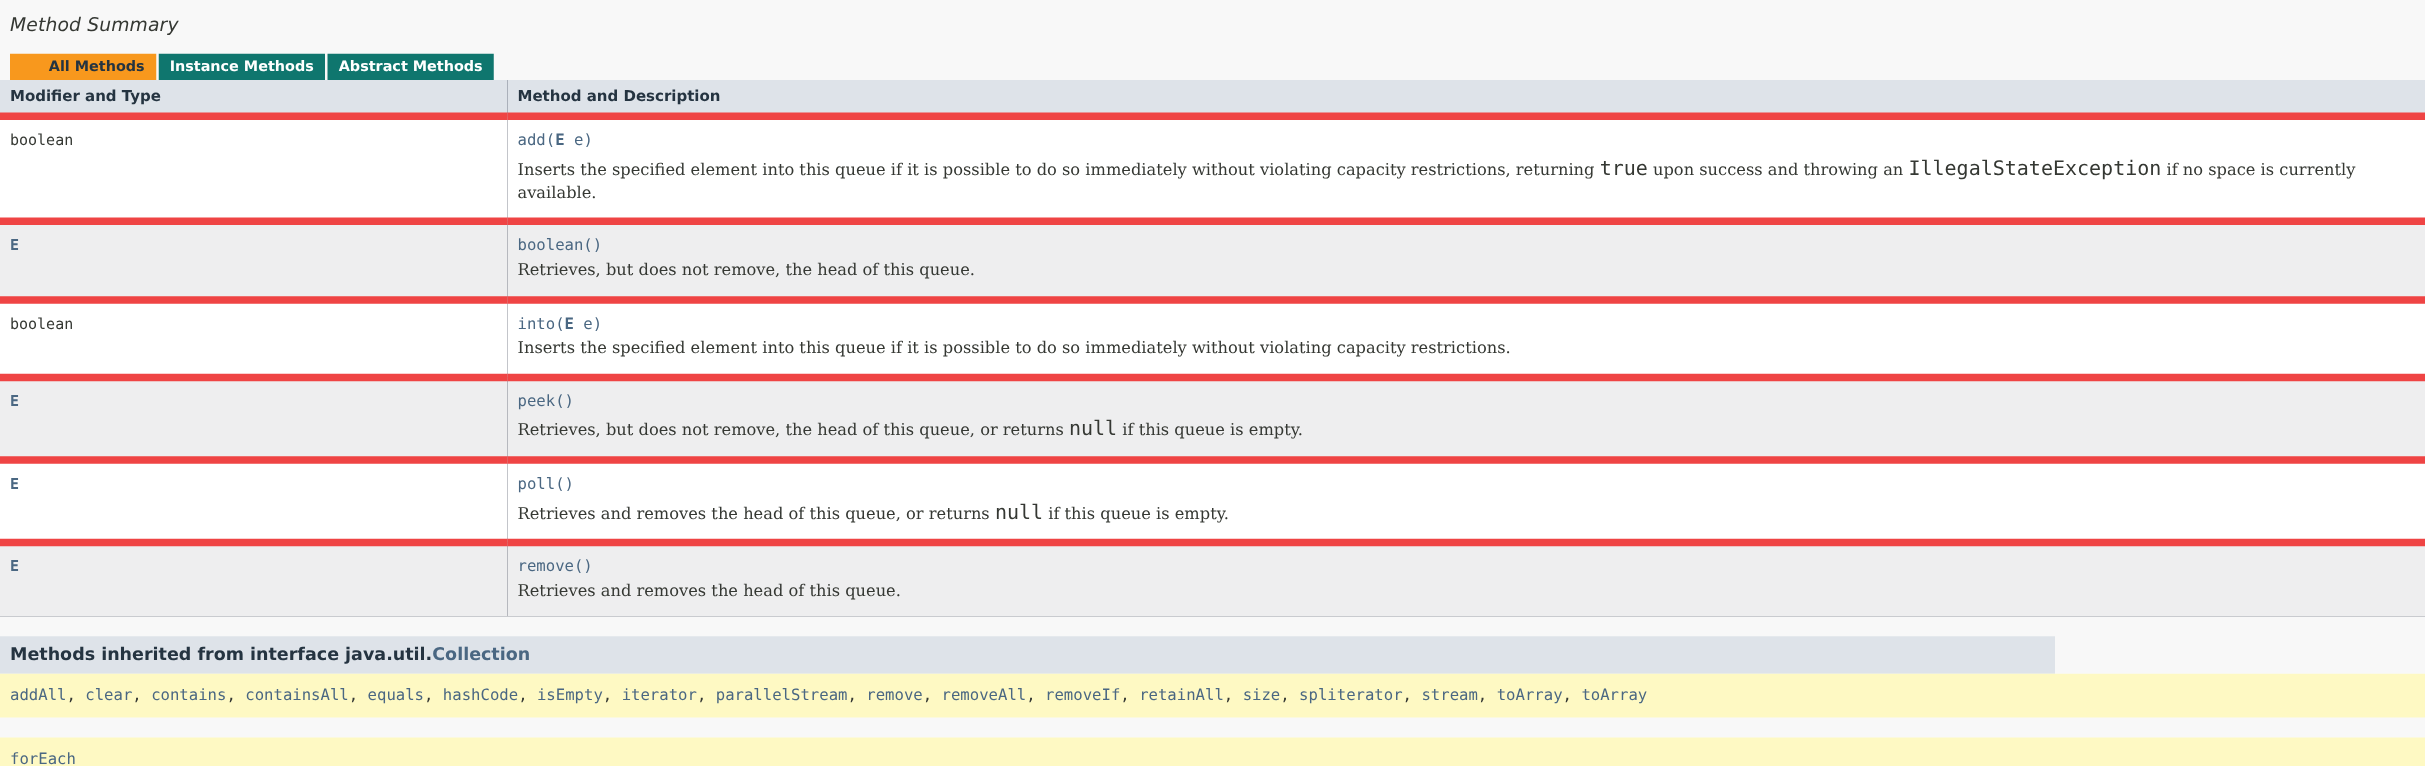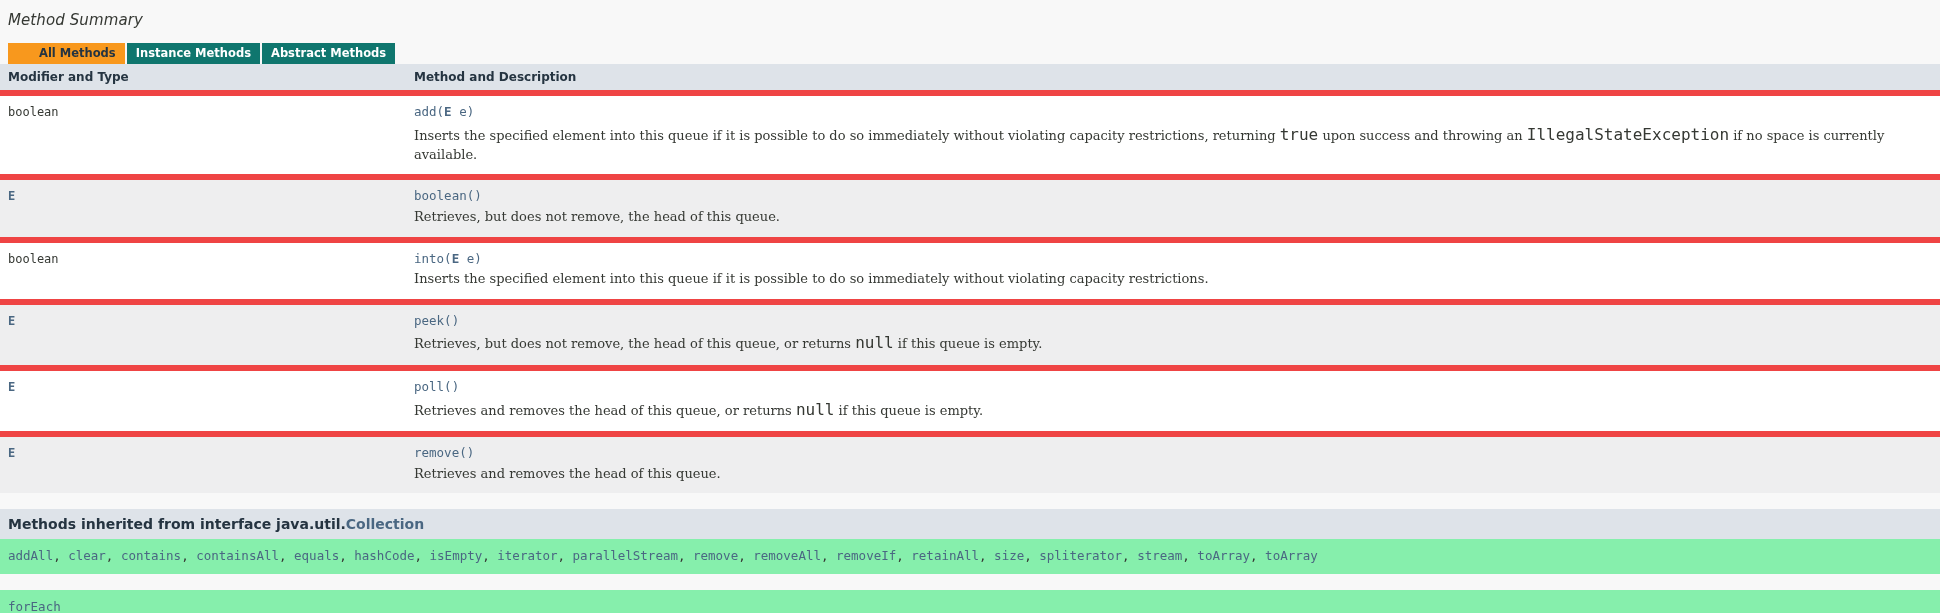--- a/index.html
+++ b/index.html
@@ -128,26 +128,26 @@
   }
 
   
   .inherited-wrap { margin-top: 16px; }
   .inherited-header {
     background: #DEE3E9;
     color: #253441;
     font-size: 14px;
     font-weight: bold;
     padding: 7px 0 7px 8px;
-    width: 1940px;
+    width: 1644px;
   }
   .inherited-header .pkg { color: #253441; }
   .inherited-header .iface { color: #4A6782; cursor: pointer; }
   .inherited-list {
-    background: #86efac;
+    background: #fef9c3;
     padding: 8px 8px 9px 8px;
     font-family: "DejaVu Sans Mono", "Liberation Mono", monospace;
     font-size: 12.5px;
     color: #4A6782;
     line-height: 1.4;
   }
   .inherited-list .m { color: #4A6782; cursor: pointer; }
   .inherited-list .sep { color: #353833; }
 </style>
 </head>

